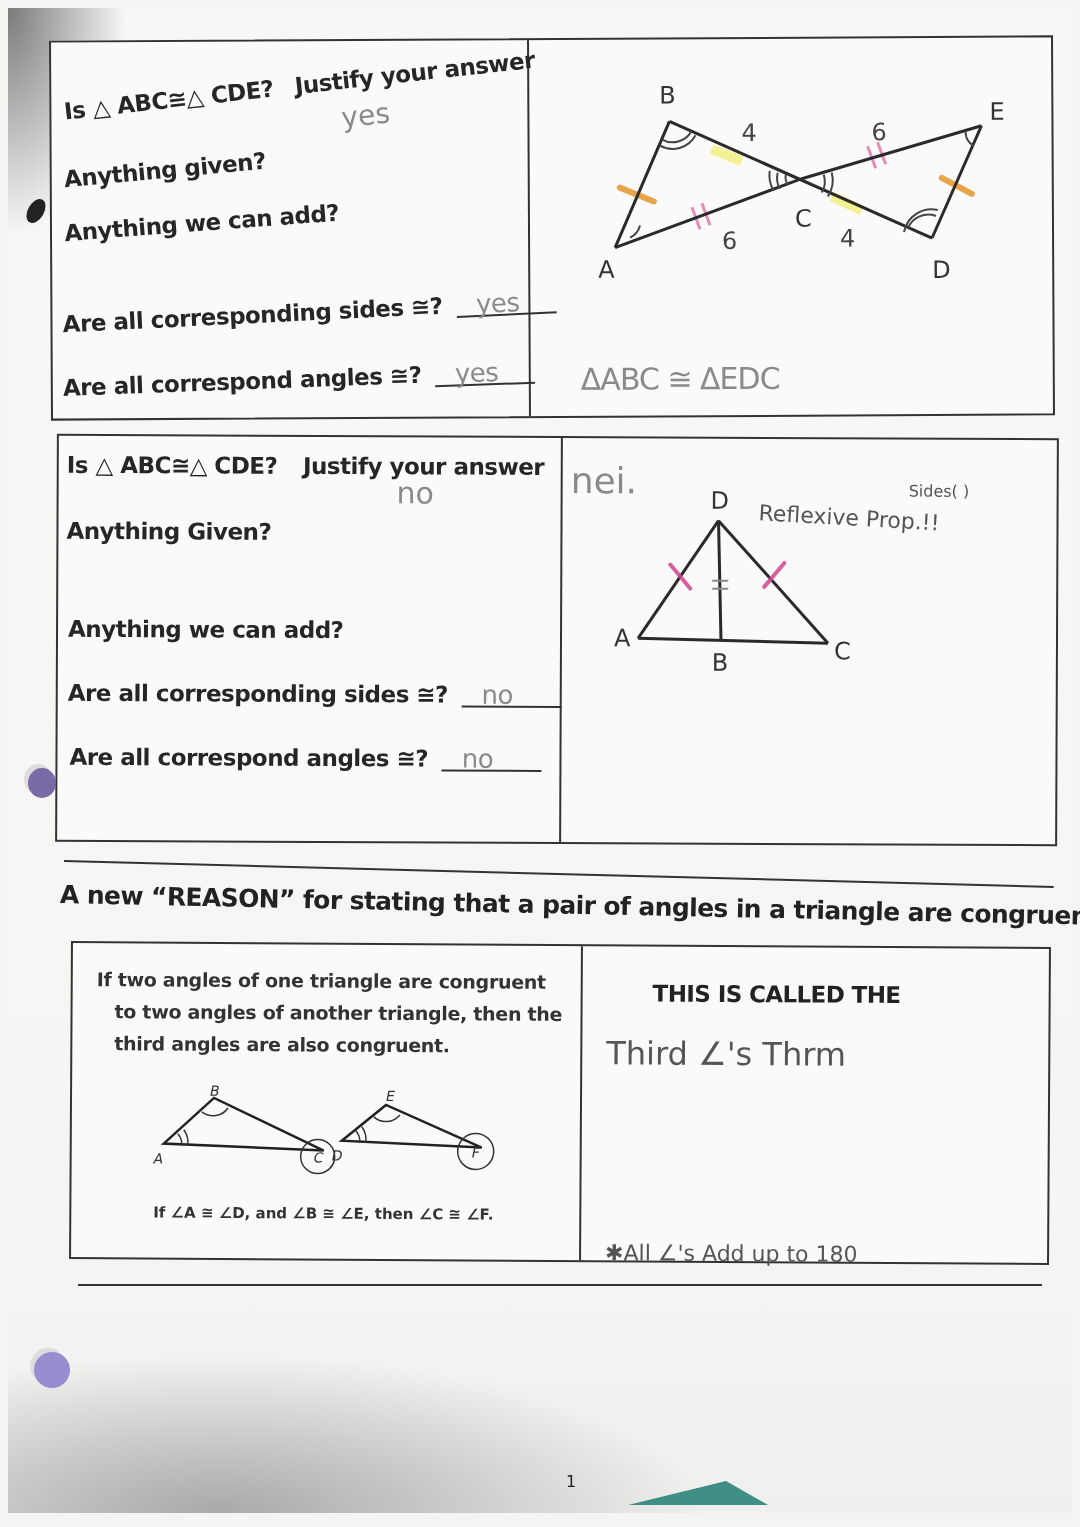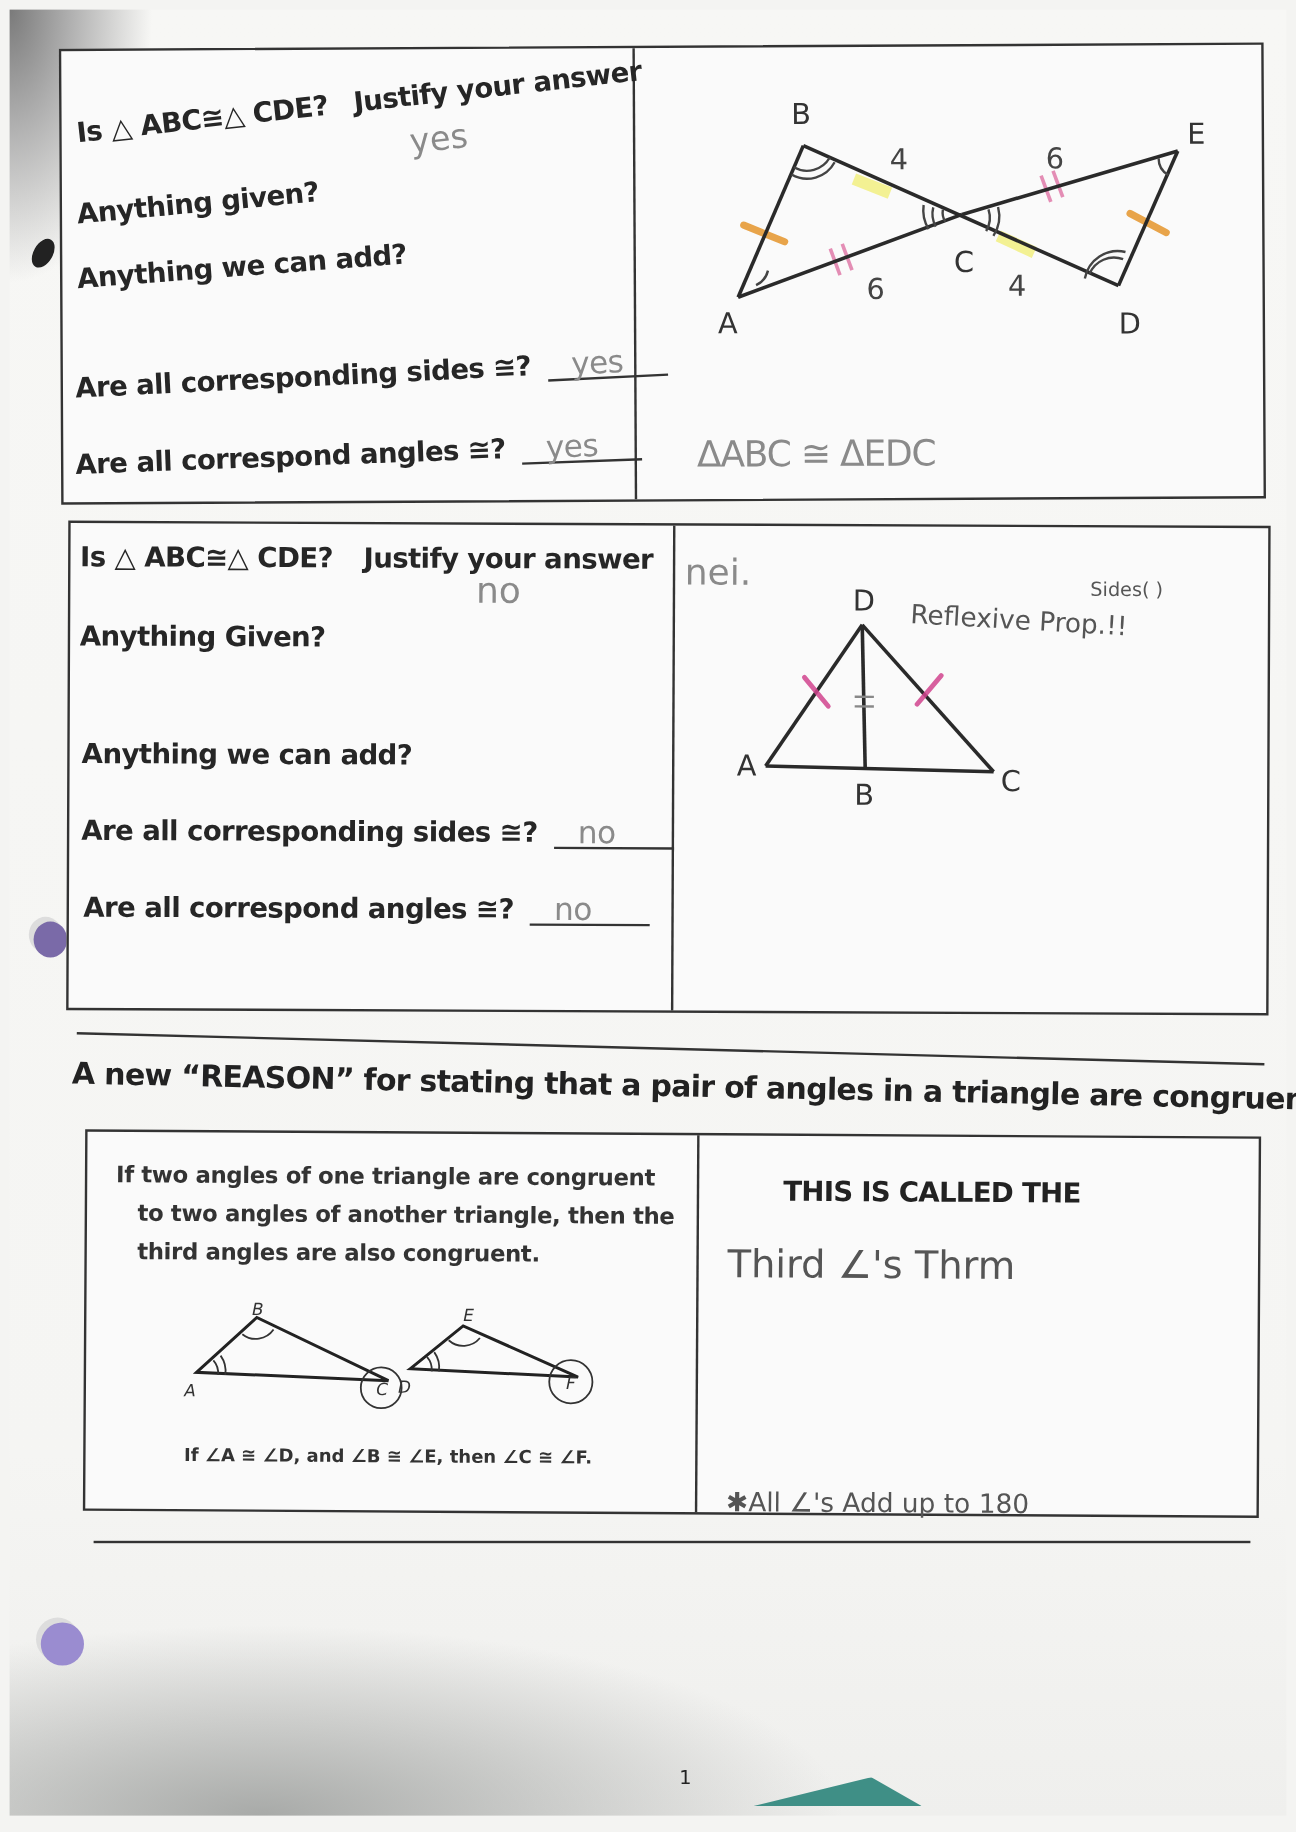--- a/index.html
+++ b/index.html
@@ -156,21 +156,21 @@
 
     <div class="q" style="left:10px;top:244px;">
       <span>Are all corresponding sides ≅?</span>
       <span class="blank"><span>no</span></span>
     </div>
     <div class="q" style="left:12px;top:308px;">
       <span>Are all correspond angles ≅?</span>
       <span class="blank"><span>no</span></span>
     </div>
 
-    <div class="hand" style="left:512px;top:22px;font-size:30px;">nei.</div>
+    <div class="hand" style="left:512px;top:22px;font-size:36px;">nei.</div>
     <div class="hand dark" style="left:850px;top:42px;font-size:16px;">Sides( )</div>
     <div class="hand dark" style="left:700px;top:66px;font-size:22px;transform:rotate(3deg);">Reflexive Prop.!!</div>
 
     <svg style="position:absolute;left:520px;top:40px;" width="300" height="200" viewBox="0 0 300 200">
       <g stroke="#2a2a2a" stroke-width="3" fill="none">
         <line x1="60" y1="160" x2="140" y2="42"></line>
         <line x1="140" y1="42" x2="250" y2="164"></line>
         <line x1="60" y1="160" x2="250" y2="164"></line>
         <line x1="140" y1="42" x2="143" y2="162"></line>
       </g>

